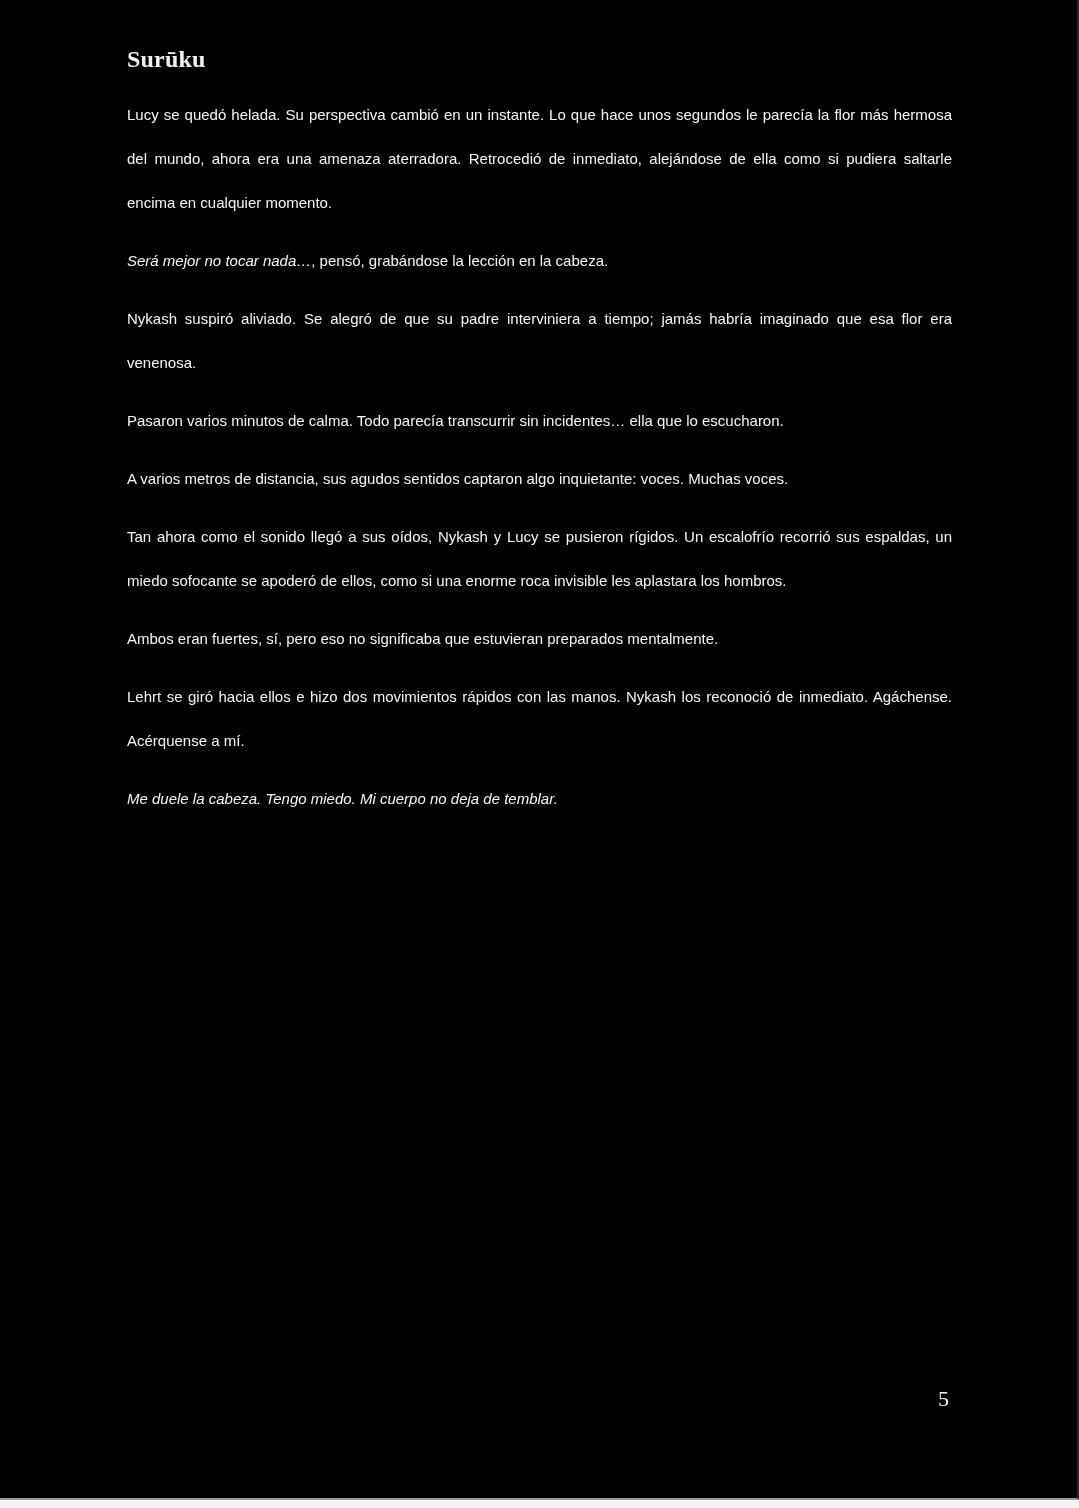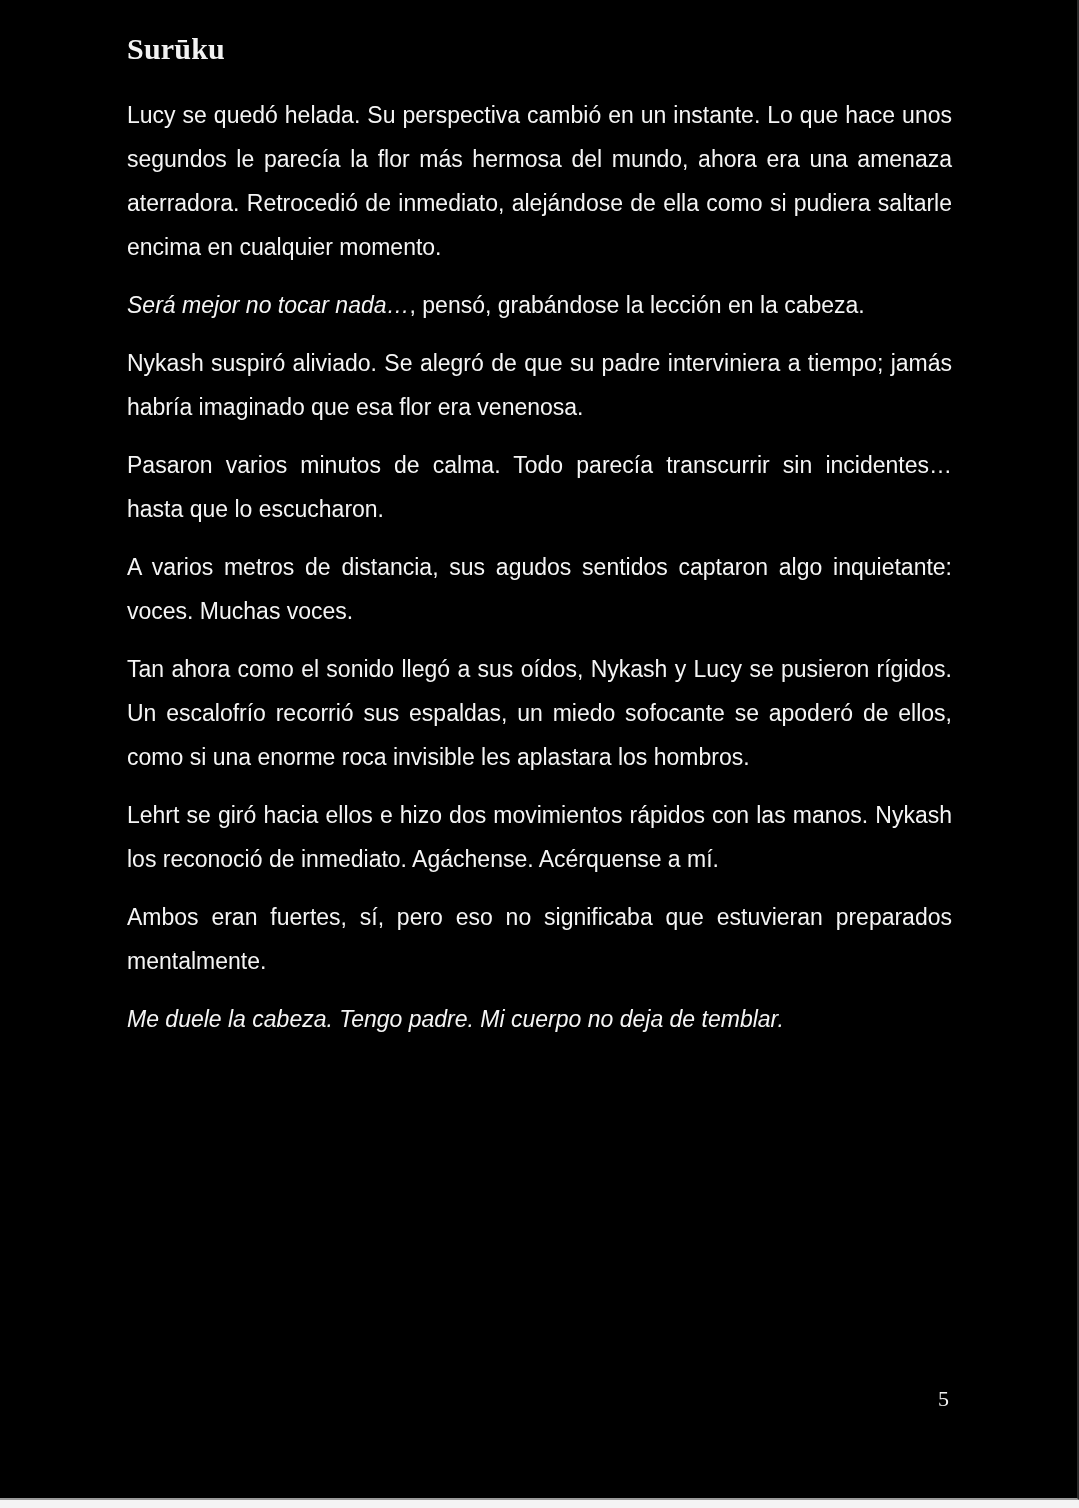--- a/index.html
+++ b/index.html
@@ -20,34 +20,34 @@
       width: 1077px;
       height: 1498px;
       background: #000000;
       border-right: 2px solid #2a2a2a;
       border-bottom: 2px solid #9a9a9a;
       box-sizing: content-box;
     }
     .running-head {
       position: absolute;
       left: 127px;
-      top: 32px;
+      top: 46px;
       font-family: "Liberation Serif", serif;
       font-weight: bold;
-      font-size: 30px;
+      font-size: 24px;
       color: #f2f2f2;
       letter-spacing: 0.2px;
     }
     .body-text {
       position: absolute;
       left: 127px;
       top: 93px;
       width: 825px;
       font-family: "Liberation Sans", sans-serif;
-      font-size: 23px;
+      font-size: 15px;
       line-height: 44px;
       color: #f5f5f5;
     }
     .body-text p {
       margin: 0 0 14px 0;
       text-align: justify;
     }
     .body-text em {
       font-style: italic;
     }
@@ -63,22 +63,22 @@
 </head>
 <body>
 
 <div class="page">
   <div class="running-head">Surūku</div>
 
   <div class="body-text">
     <p>Lucy se quedó helada. Su perspectiva cambió en un instante. Lo que hace unos segundos le parecía la flor más hermosa del mundo, ahora era una amenaza aterradora. Retrocedió de inmediato, alejándose de ella como si pudiera saltarle encima en cualquier momento.</p>
     <p><em>Será mejor no tocar nada…</em><span>, pensó, grabándose la lección en la cabeza.</span></p>
     <p>Nykash suspiró aliviado. Se alegró de que su padre interviniera a tiempo; jamás habría imaginado que esa flor era venenosa.</p>
-    <p>Pasaron varios minutos de calma. Todo parecía transcurrir sin incidentes… hasta que lo escucharon.</p>
+    <p>Pasaron varios minutos de calma. Todo parecía transcurrir sin incidentes… ella que lo escucharon.</p>
     <p>A varios metros de distancia, sus agudos sentidos captaron algo inquietante: voces. Muchas voces.</p>
     <p>Tan ahora como el sonido llegó a sus oídos, Nykash y Lucy se pusieron rígidos. Un escalofrío recorrió sus espaldas, un miedo sofocante se apoderó de ellos, como si una enorme roca invisible les aplastara los hombros.</p>
+    <p>Ambos eran fuertes, sí, pero eso no significaba que estuvieran preparados mentalmente.</p>
     <p>Lehrt se giró hacia ellos e hizo dos movimientos rápidos con las manos. Nykash los reconoció de inmediato. Agáchense. Acérquense a mí.</p>
-    <p>Ambos eran fuertes, sí, pero eso no significaba que estuvieran preparados mentalmente.</p>
-    <p><em>Me duele la cabeza. Tengo padre. Mi cuerpo no deja de temblar.</em></p>
+    <p><em>Me duele la cabeza. Tengo miedo. Mi cuerpo no deja de temblar.</em></p>
   </div>
 
   <div class="page-number">5</div>
 </div>
 
 </body></html>

